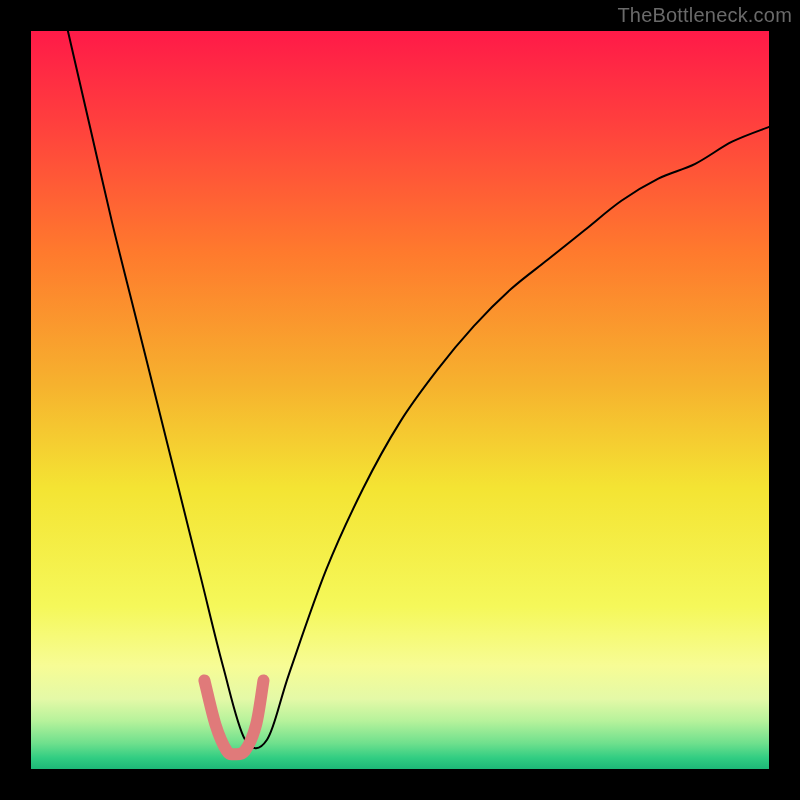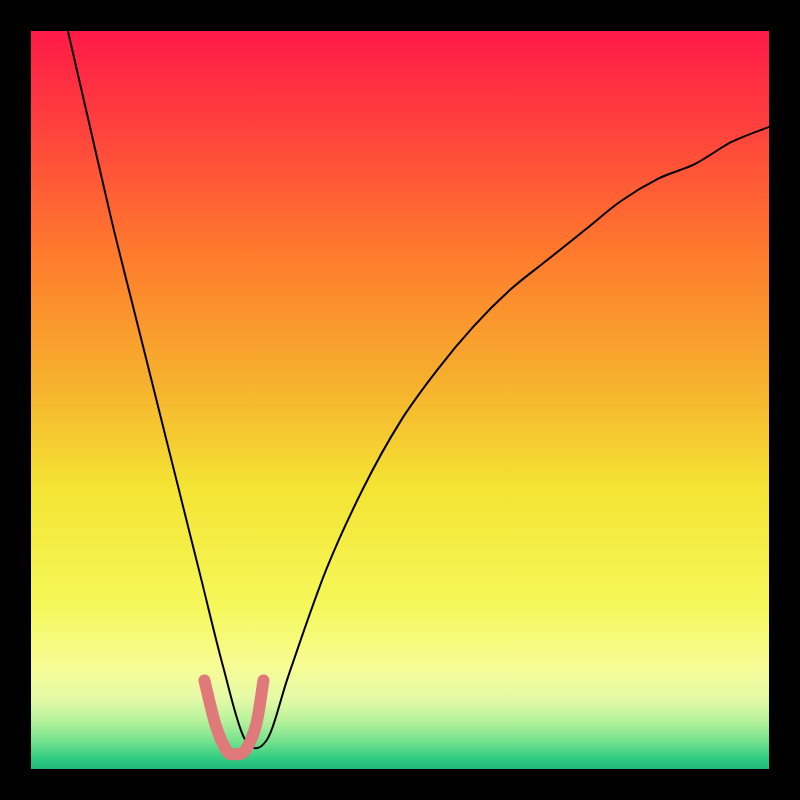--- a/index.html
+++ b/index.html
@@ -26,20 +26,21 @@
     z-index: 10;
   }
   svg {
     display: block;
   }
 </style>
 </head>
 <body>
 
 <div id="container">
+  <div id="watermark">TheBottleneck.com</div>
   <svg id="chart-svg" width="800" height="800" viewBox="0 0 800 800">
     <defs>
       <linearGradient id="bg-grad" x1="0" y1="0" x2="0" y2="1">
           <stop offset="0%" stop-color="#ff1a48"></stop>
           <stop offset="12%" stop-color="#ff3e3e"></stop>
           <stop offset="30%" stop-color="#ff7a2d"></stop>
           <stop offset="48%" stop-color="#f6b22e"></stop>
           <stop offset="62%" stop-color="#f4e433"></stop>
           <stop offset="78%" stop-color="#f5f85a"></stop>
           <stop offset="86%" stop-color="#f7fc95"></stop>

